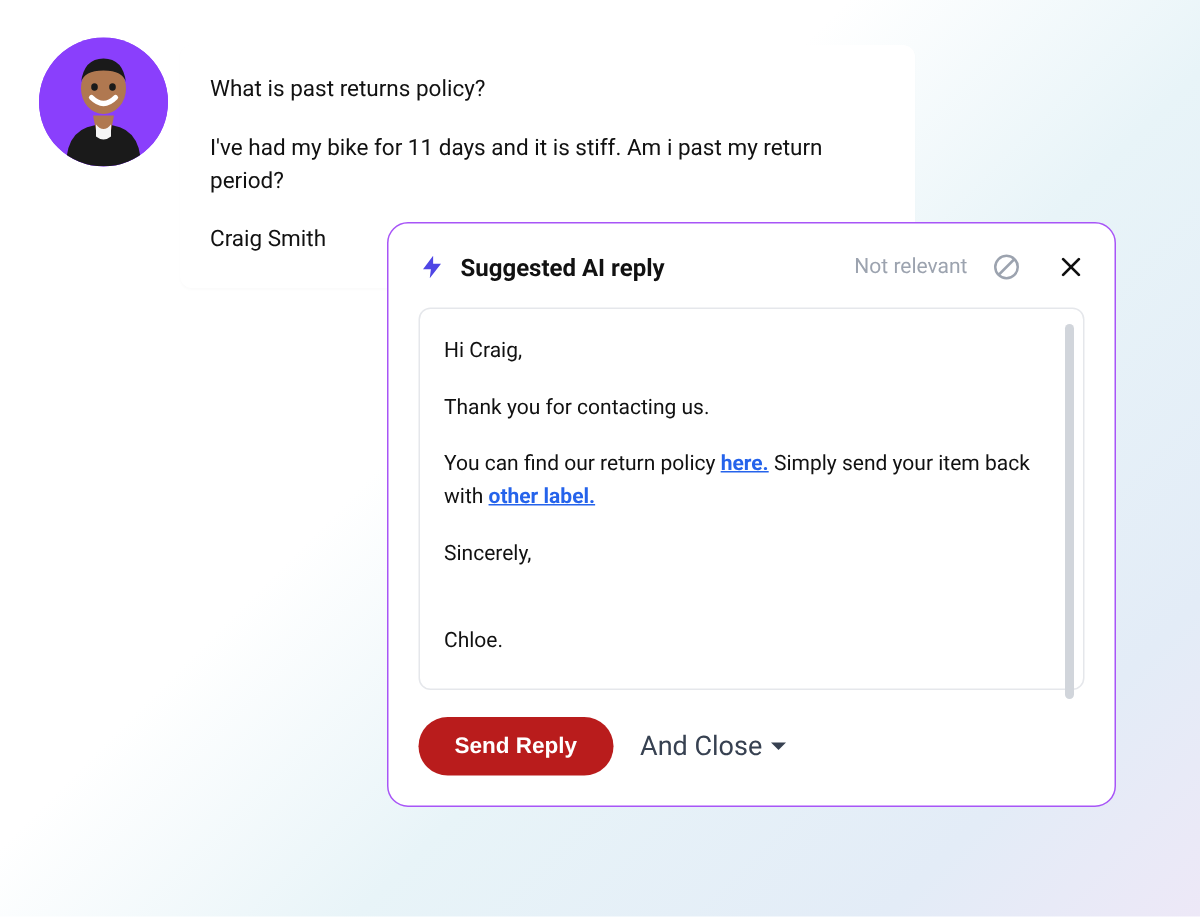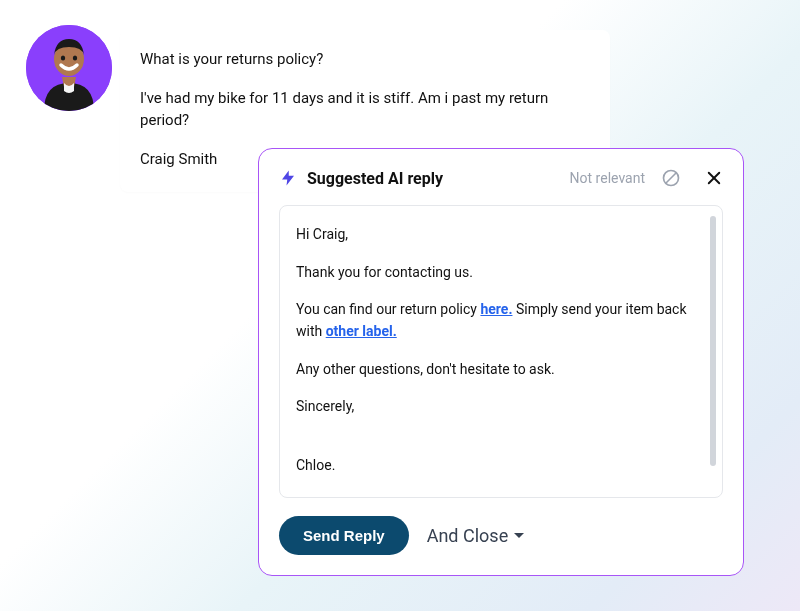--- a/index.html
+++ b/index.html
@@ -133,21 +133,21 @@
       border-radius: 3px;
     }
 
     .reply-footer {
       display: flex;
       align-items: center;
       gap: 18px;
       margin-top: 18px;
     }
     .send-button {
-      background: #0c4a6e;
+      background: #b91c1c;
       color: #fff;
       font-weight: 700;
       font-size: 15px;
       border: none;
       border-radius: 22px;
       padding: 11px 24px;
       cursor: pointer;
     }
     .and-close {
       font-size: 18px;
@@ -176,21 +176,21 @@
     <ellipse cx="37" cy="33" rx="2.2" ry="2.5" fill="#1a1a1a"></ellipse>
     <ellipse cx="49" cy="33" rx="2.2" ry="2.5" fill="#1a1a1a"></ellipse>
     <path d="M 35 40 Q 43 48 51 40" stroke="#fff" stroke-width="3.5" fill="none" stroke-linecap="round"></path>
     <path d="M 18 86 Q 18 58 43 58 Q 68 58 68 86 Z" fill="#1a1a1a"></path>
     <path d="M 36 52 L 50 52 L 48 62 Q 43 66 38 62 Z" fill="#b07850"></path>
     <path d="M 38 58 Q 43 64 48 58 L 48 66 Q 43 70 38 66 Z" fill="#f5f5f5"></path>
   </svg>
 </div>
 
 <div class="message-card">
-  <p>What is your returns policy?</p>
+  <p>What is past returns policy?</p>
   <p>I've had my bike for 11 days and it is stiff. Am i past my return period?</p>
   <p class="sender">Craig Smith</p>
 </div>
 
 <div class="reply-panel">
   <div class="reply-header">
     <svg class="bolt-icon" viewBox="0 0 24 24" fill="currentColor">
       <path d="M13 2 L4 14 L11 14 L10 22 L20 9 L13 9 Z"></path>
     </svg>
     <div class="reply-title">Suggested AI reply</div>
@@ -205,21 +205,20 @@
     </svg>
   </div>
 
   <div class="reply-body">
     <div class="scrollbar-thumb"></div>
     <p>Hi Craig,</p>
     <p>Thank you for contacting us.</p>
     <p>
       <span>You can find our return policy </span><a href="#">here.</a><span> Simply send your item back with </span><a href="#">other label.</a>
     </p>
-    <p>Any other questions, don't hesitate to ask.</p>
     <p>Sincerely,</p>
     <p>Chloe.</p>
   </div>
 
   <div class="reply-footer">
     <button class="send-button">Send Reply</button>
     <div class="and-close">
       <span>And Close</span>
       <span class="chevron-down"></span>
     </div>

